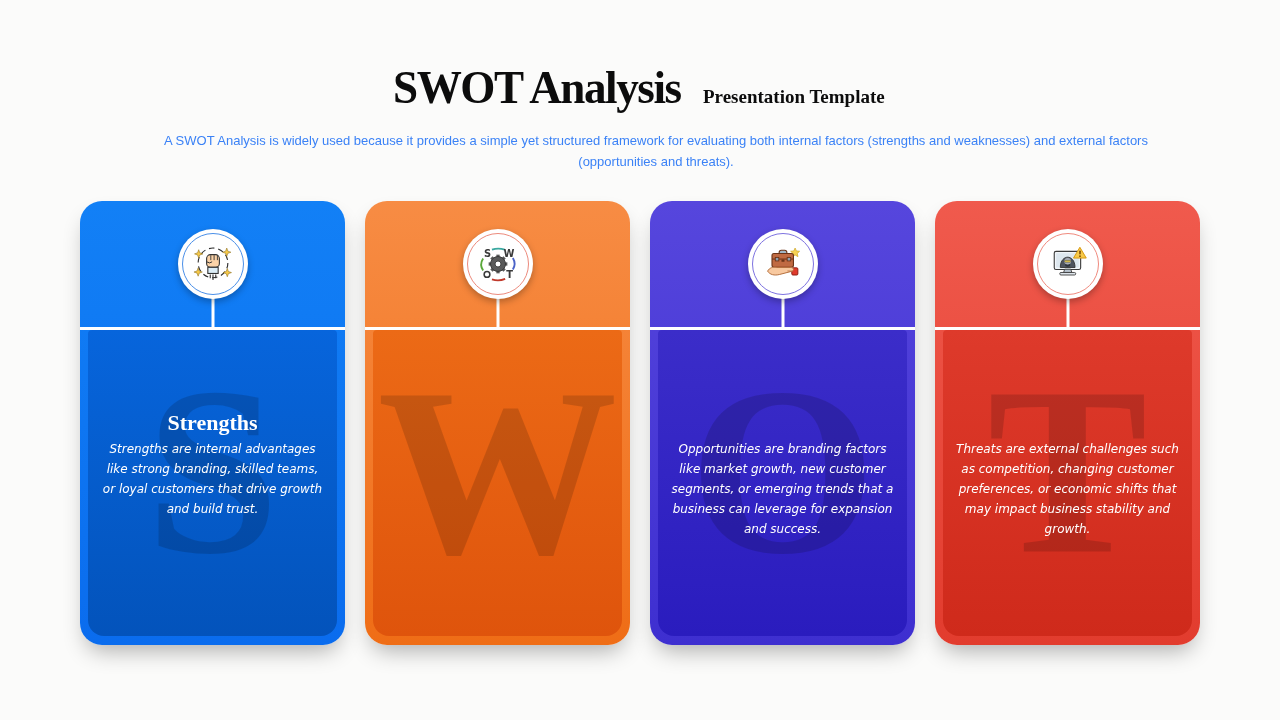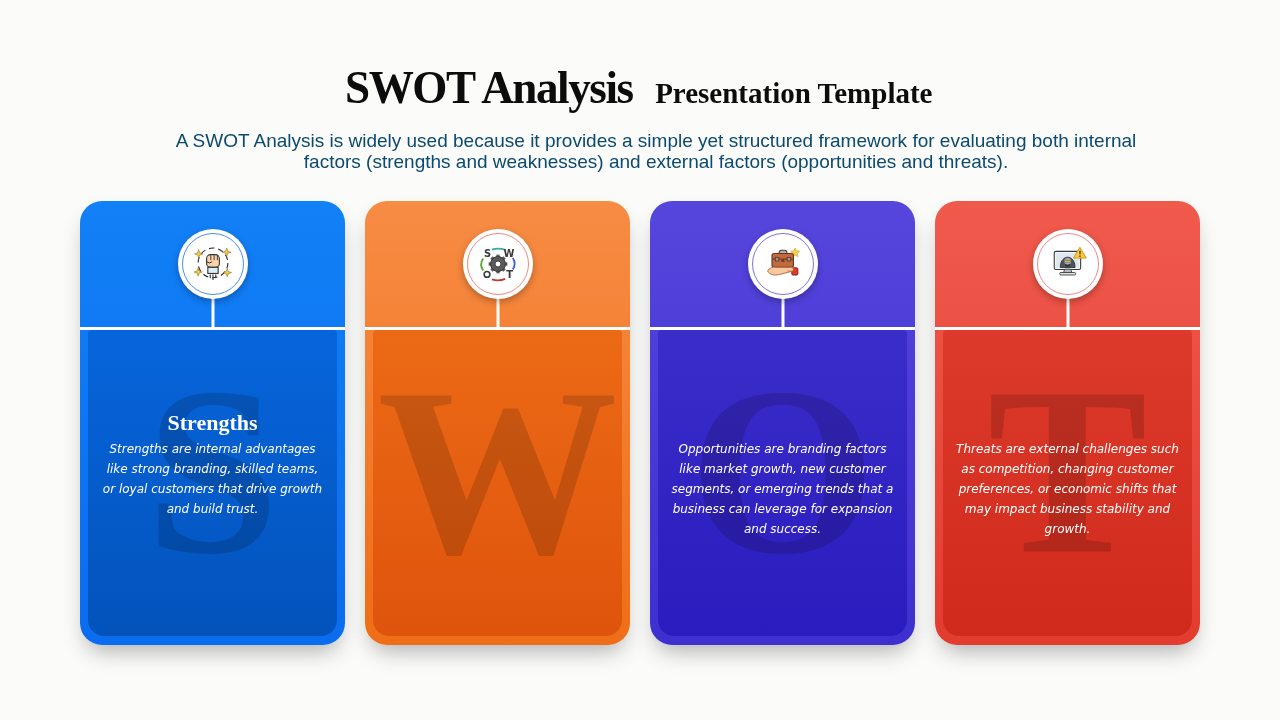--- a/index.html
+++ b/index.html
@@ -18,29 +18,29 @@
     font-family: "Liberation Serif", serif;
     font-weight: 700;
     font-size: 47px;
     letter-spacing: -1.5px;
     color: #0c0c0c;
     transform: scaleX(0.96);
   }
   .sub-title {
     font-family: "Liberation Serif", serif;
     font-weight: 700;
-    font-size: 29px;
+    font-size: 19px;
     color: #0c0c0c;
   }
   .header-desc {
     margin: 16px auto 0;
     max-width: 1010px;
-    font-size: 19px;
+    font-size: 13px;
     line-height: 21px;
-    color: #0c4a6e;
+    color: #3b82f6;
   }
 
   
   .cards { position: absolute; left: 80px; top: 201px; display: flex; gap: 20px; }
   .card {
     position: relative;
     width: 265px;
     height: 444px;
     border-radius: 22px;
     background: linear-gradient(180deg, var(--outerTop), var(--outerBottom));

